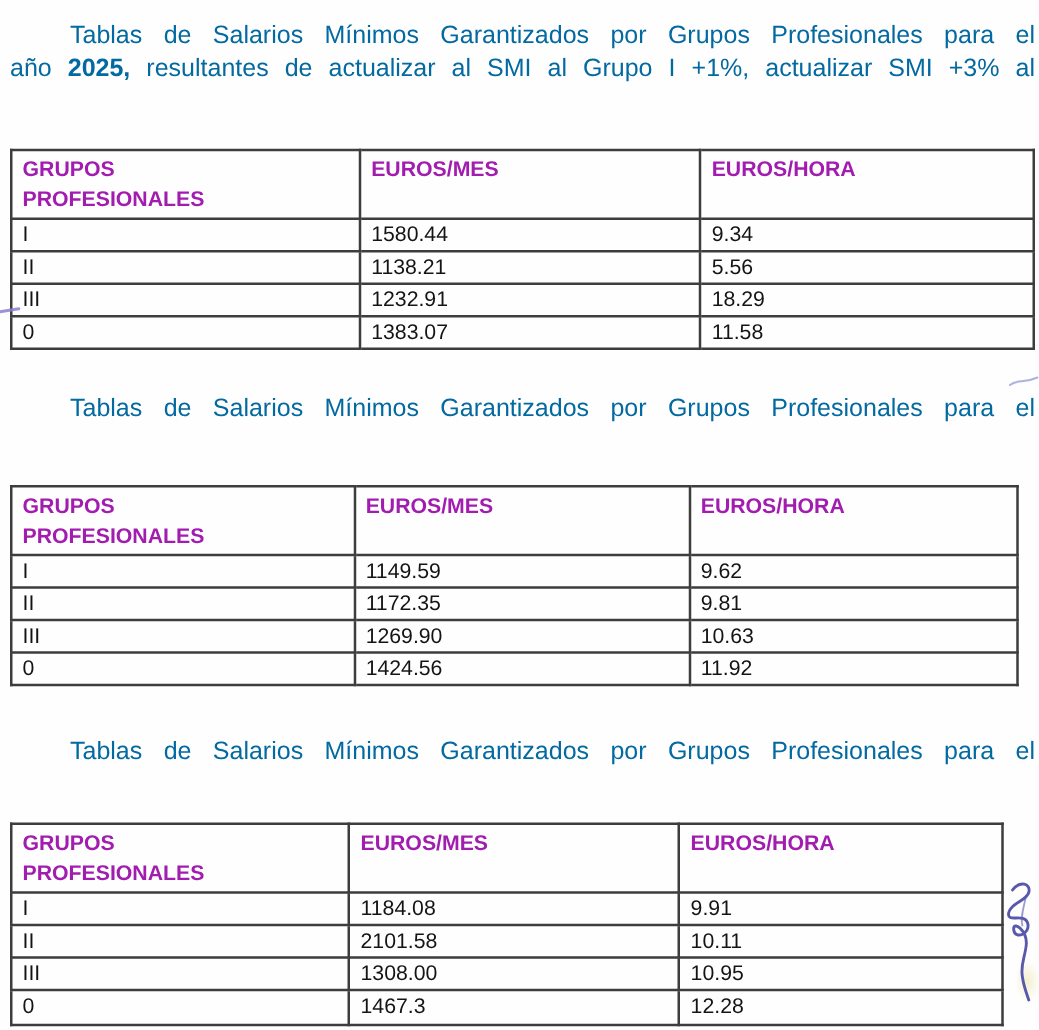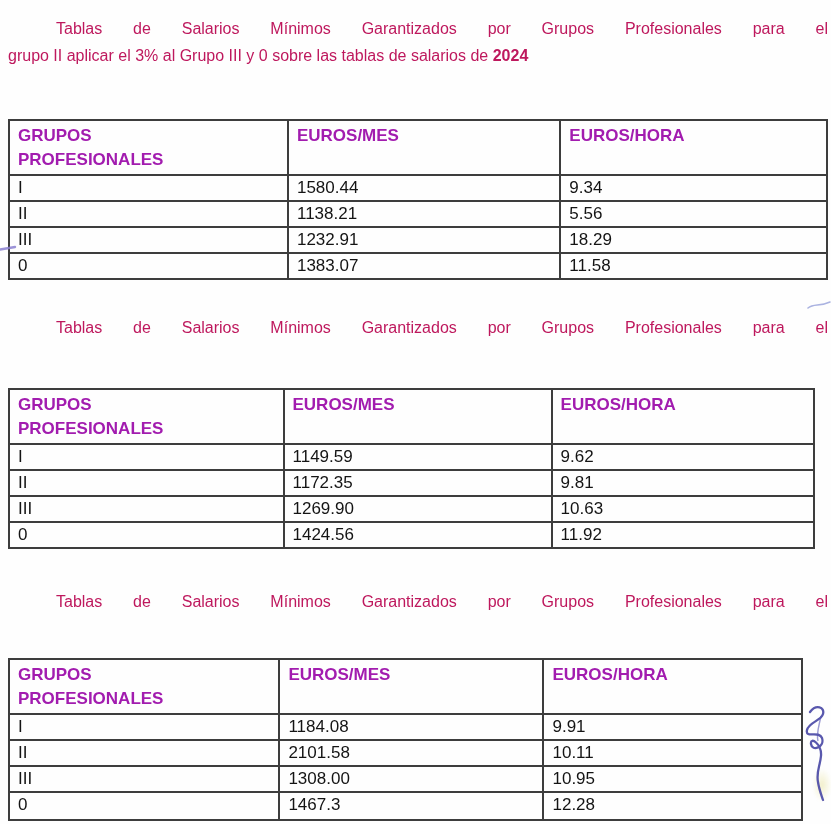--- a/index.html
+++ b/index.html
@@ -13,23 +13,23 @@
     width: 831px;
     height: 824px;
     background: #fefefe;
     overflow: hidden;
   }
   
   .para {
     position: absolute;
     left: 8px;
     width: 820px;
-    font-size: 16px;
+    font-size: 20px;
     line-height: 27px;
-    color: #be185d;
+    color: #0369a1;
   }
   .line { display: block; white-space: normal; }
   .line.just {
     text-align: justify;
     text-align-last: justify;
   }
   .line.indent { text-indent: 48px; }
   .line span { white-space: normal; }
   .line .b { font-weight: bold; }
   #para-1 { top: 15px; }
@@ -84,21 +84,21 @@
     filter: blur(1px);
   }
 </style>
 </head>
 <body>
 
 <div class="page">
 
   <div class="para" id="para-1">
     <span class="line just indent"><span>Tablas de Salarios Mínimos Garantizados por Grupos Profesionales para el</span></span>
-    <span class="line"><span>grupo II aplicar el 3% al Grupo III y 0 sobre las tablas de salarios de </span><span class="b">2024</span></span>
+    <span class="line just"><span>año </span><span class="b">2025,</span><span> resultantes de actualizar al SMI al Grupo I +1%, actualizar SMI +3% al</span></span>
   </div>
 
   <table class="salary" id="table-1">
     <colgroup>
         <col class="c1">
         <col class="c2">
         <col class="c3">
       </colgroup>
     <tbody>
         <tr>

